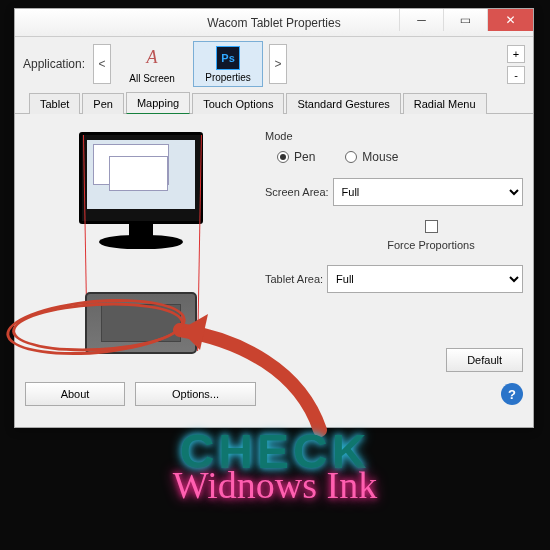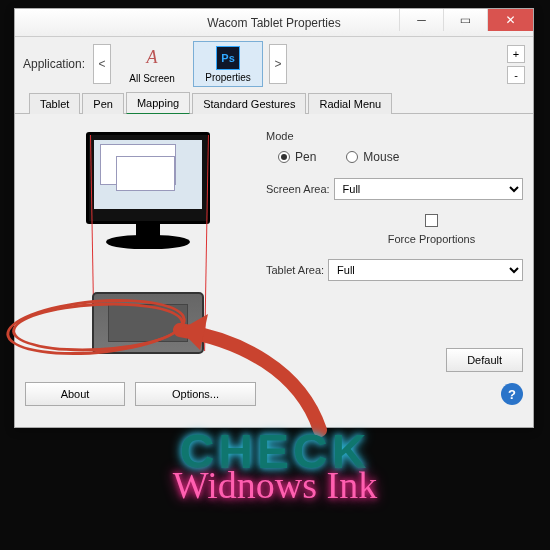--- a/index.html
+++ b/index.html
@@ -17,32 +17,32 @@
   .appicon.selected { border:1px solid #7aaed6; background:#dbeaf7; }
   .appicon .ic { width:26px; height:26px; display:flex; align-items:center; justify-content:center; font-size:14px; }
   .ic.allother { color:#b55; font-style:italic; font-family:Georgia,serif; font-size:18px; }
   .ic.ps { background:#0f172a; color:#31a8ff; font-weight:bold; border:1px solid #31a8ff; width:24px; height:24px; font-size:11px; }
   .plusminus { margin-left:auto; display:flex; flex-direction:column; gap:3px; }
   .pmbtn { width:18px; height:18px; border:1px solid #bbb; background:#fff; display:flex; align-items:center; justify-content:center; font-size:11px; cursor:pointer; }
   .tabsbar { display:flex; gap:0; padding:0 14px; border-bottom:1px solid #bbb; align-items:flex-end; font-size:11px; }
   .tab { padding:4px 10px; border:1px solid #bbb; border-bottom:none; background:#f0f0f0; margin-right:2px; position:relative; top:1px; cursor:pointer; }
   .tab.active { background:#f0f0f0; border-bottom:1px solid #15803d; }
   .tab:not(.active){ background:#ececec; }
-  .content { padding:8px 10px 4px 23px; display:flex; gap:8px; height:262px; }
+  .content { padding:8px 10px 4px 16px; display:flex; gap:14px; height:262px; }
   .leftpane { width:220px; display:flex; align-items:center; justify-content:center; position:relative; }
   .rightpane { flex:1; display:flex; flex-direction:column; gap:14px; padding-top:8px; font-size:12px; color:#333; }
   .fieldset { }
   .fldlabel { font-size:11px; margin-bottom:4px; }
   .radios { display:flex; gap:30px; padding:4px 0 0 12px; }
   .radio { display:flex; align-items:center; gap:5px; cursor:pointer; }
   .radio .dot { width:12px; height:12px; border:1px solid #666; border-radius:50%; display:inline-flex; align-items:center; justify-content:center; background:#fff; }
   .radio.checked .dot::after { content:""; width:6px; height:6px; background:#333; border-radius:50%; }
   .rowctl { display:flex; align-items:center; gap:4px; }
   .rowctl label { white-space:nowrap; font-size:11px; }
-  select.drop { flex:1; height:22px; border:1px solid #aaa; background:#fff; font-size:11px; padding:0 4px; }
+  select.drop { flex:1; height:28px; border:1px solid #aaa; background:#fff; font-size:11px; padding:0 4px; }
   .chkrow { display:flex; align-items:center; gap:6px; padding-left:74px; font-size:11px;flex-direction:column; }
   .chkbox { width:13px; height:13px; border:1px solid #666; background:#fff; display:inline-flex; align-items:center; justify-content:center; font-size:10px; color:#333; }
   .chkbox.checked::after { content:"✓"; line-height:1; }
   .bottomspace { flex:1; }
   .defaultrow { display:flex; justify-content:flex-end; }
   .btn { height:24px; padding:0 20px; border:1px solid #aaa; background:linear-gradient(#fff,#eaeaea); font-size:11px; cursor:pointer; }
   .winkrow { display:flex; align-items:center; gap:6px; padding:0 12px 6px 22px; font-size:11px; position:relative; }
   .footer { display:flex; align-items:center; padding:6px 10px; gap:10px; }
   .help { margin-left:auto; width:22px; height:22px; border-radius:50%; background:#2a74c9; color:#fff; display:flex; align-items:center; justify-content:center; font-size:13px; font-weight:bold; cursor:pointer; }
   
@@ -96,20 +96,21 @@
     <div class="plusminus">
       <div class="pmbtn">+</div>
       <div class="pmbtn">-</div>
     </div>
   </div>
 
   <div class="tabsbar">
     <div class="tab">Tablet</div>
     <div class="tab">Pen</div>
     <div class="tab active">Mapping</div>
+    <div class="tab">Touch Options</div>
     <div class="tab">Standard Gestures</div>
     <div class="tab">Radial Menu</div>
   </div>
 
   <div class="content">
     <div class="leftpane">
       <div class="illus">
         <div class="monframe"></div>
         <div class="monitor">
           <div class="screen">

